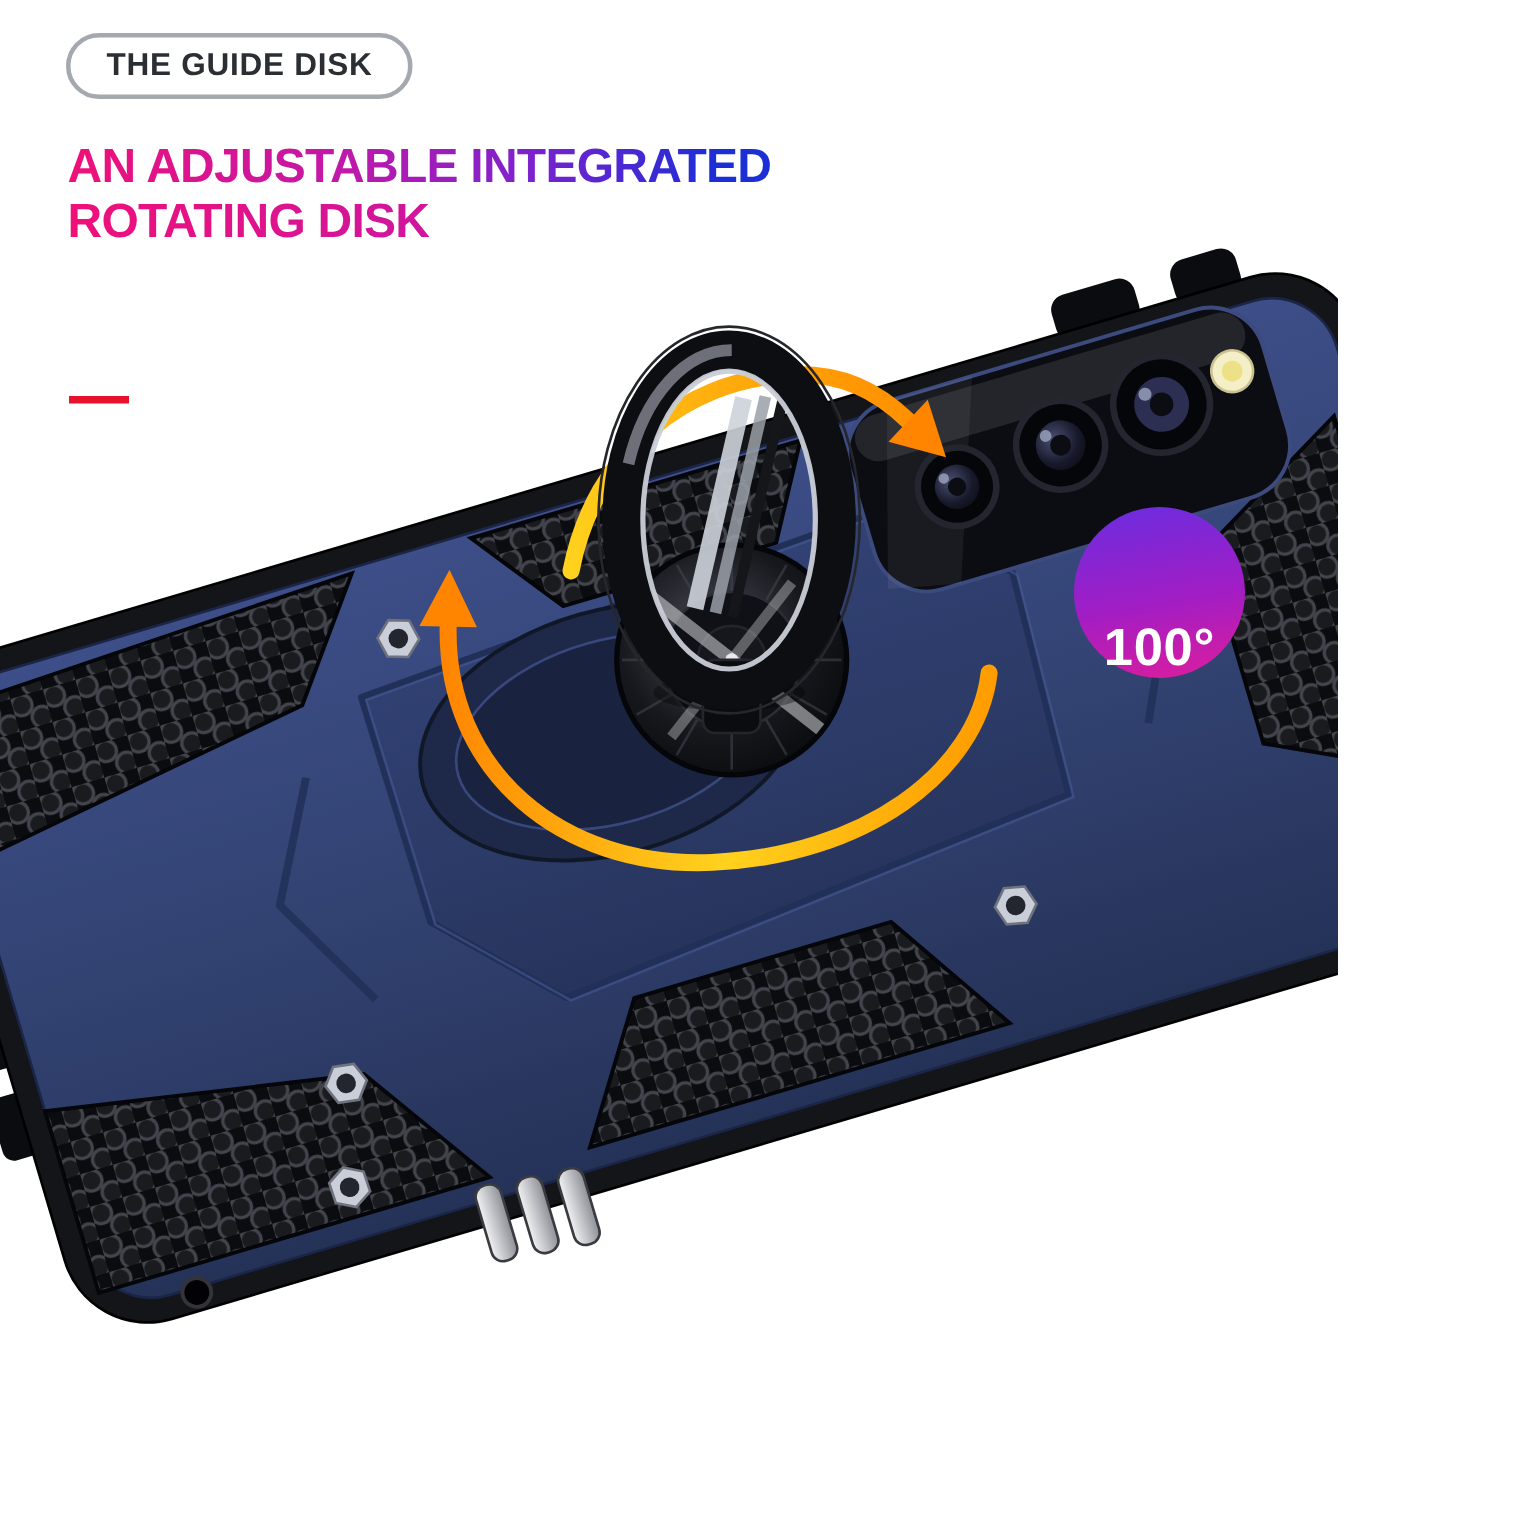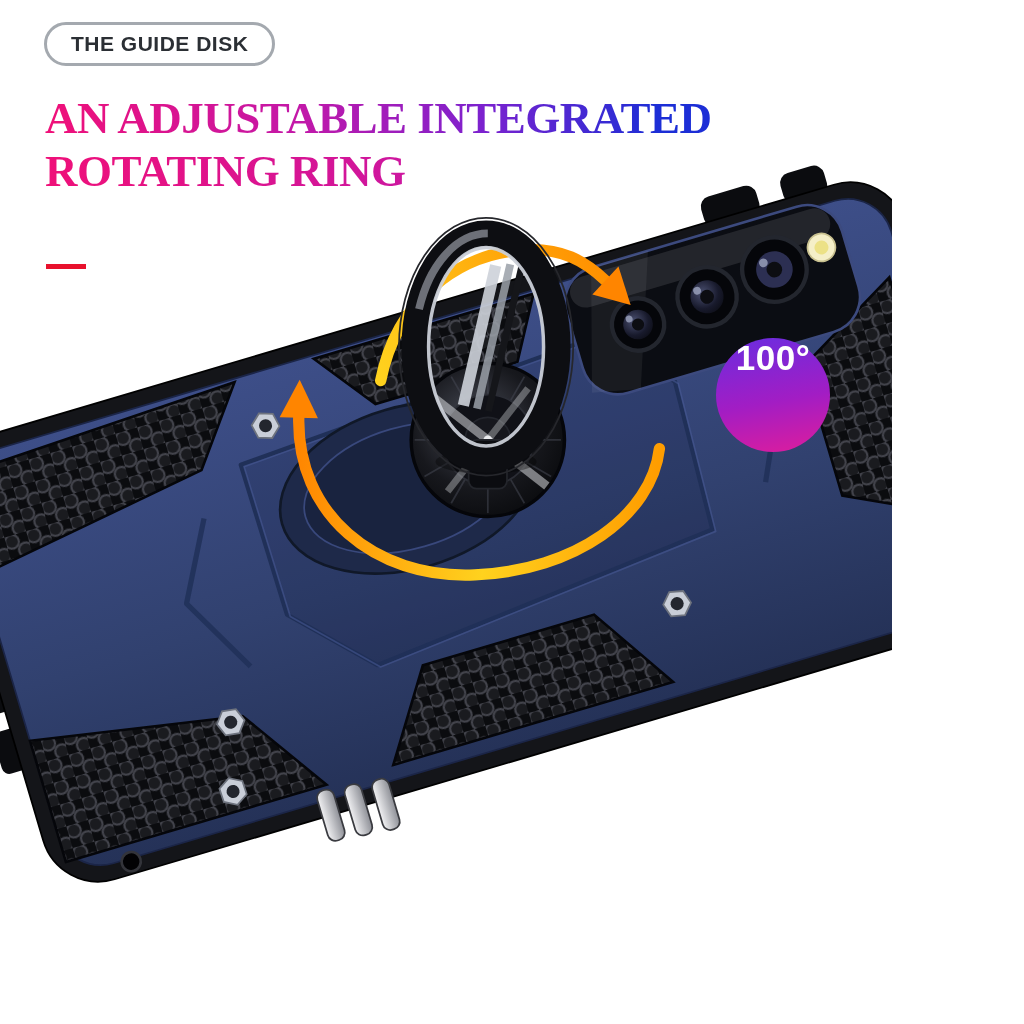--- a/index.html
+++ b/index.html
@@ -9,34 +9,34 @@
   }
   .scene{position:absolute;inset:0;}
   .pill{
     position:absolute;left:44px;top:22px;
     border:3px solid #a4a9af;border-radius:26px;
     padding:7px 24px;font-size:21px;font-weight:bold;
     color:#2b2f34;letter-spacing:0.5px;background:#fff;
   }
   .heading{
     position:absolute;left:45px;top:92px;
-    font-size:45px;font-weight:800;line-height:1.17;letter-spacing:-0.5px;font-family:Liberation Serif, serif;
+    font-size:32px;font-weight:800;line-height:1.17;letter-spacing:-0.5px;
   }
   .hl{
     -webkit-background-clip:text;background-clip:text;
     color:transparent;-webkit-text-fill-color:transparent;
     white-space:nowrap;
   }
   .hl1{background-image:linear-gradient(90deg,#f01078 0%,#c318a8 38%,#7b22cf 66%,#1c2ed6 92%);}
   .hl2{background-image:linear-gradient(90deg,#f01078 0%,#b31cb5 55%,#7d24d4 100%);}
   .hl3{background-image:linear-gradient(90deg,#ef1079 0%,#b01cc0 100%);}
   .red-dash{position:absolute;left:46px;top:264px;width:40px;height:5px;background:#e8112d;}
   .callout{
     position:absolute;border-radius:50%;
-    display:flex;align-items:flex-start;justify-content:center;
+    display:flex;align-items:flex-end;justify-content:center;
     color:#fff;font-weight:800;font-size:35px;letter-spacing:0.5px;
   }
   .callout-100{left:716px;top:338px;width:114px;height:114px;
     background:linear-gradient(170deg,#6a2de0 0%,#a21dc4 55%,#de1d9c 100%);}
   .callout-360{left:172px;top:482px;width:116px;height:116px;
     background:linear-gradient(35deg,#e0189a 0%,#8c24cf 60%,#6d2ce2 100%);}
 </style>
 </head>
 <body>
 
@@ -212,21 +212,21 @@
       <path d="M 481 355 A 84 132 0 0 1 560 268" stroke="#aeb3bc" stroke-width="9" opacity="0.6"></path>
     </g>
   </svg>
 
   <div class="pill">
     <span>THE GUIDE DISK</span>
   </div>
 
   <div class="heading">
     <div class="hl hl1">AN ADJUSTABLE INTEGRATED</div>
-    <div class="hl hl3">ROTATING RING</div>
+    <div class="hl hl3">ROTATING DISK</div>
   </div>
   <div class="red-dash"></div>
 
   <div class="callout callout-100">
     <span>100°</span>
   </div>
 
 </div>
 
 </body></html>

